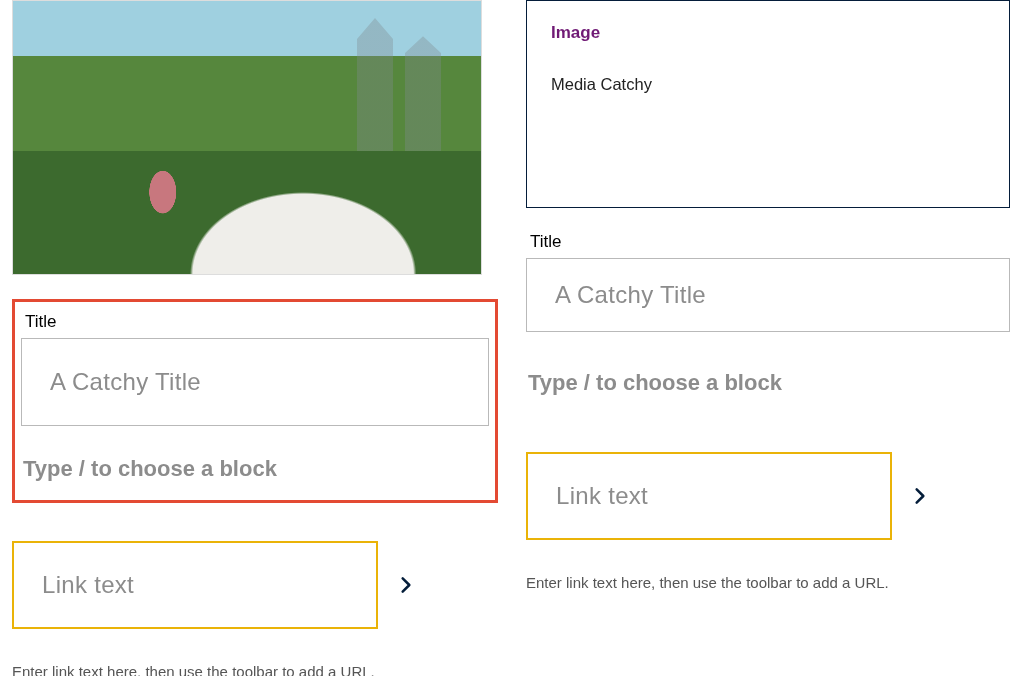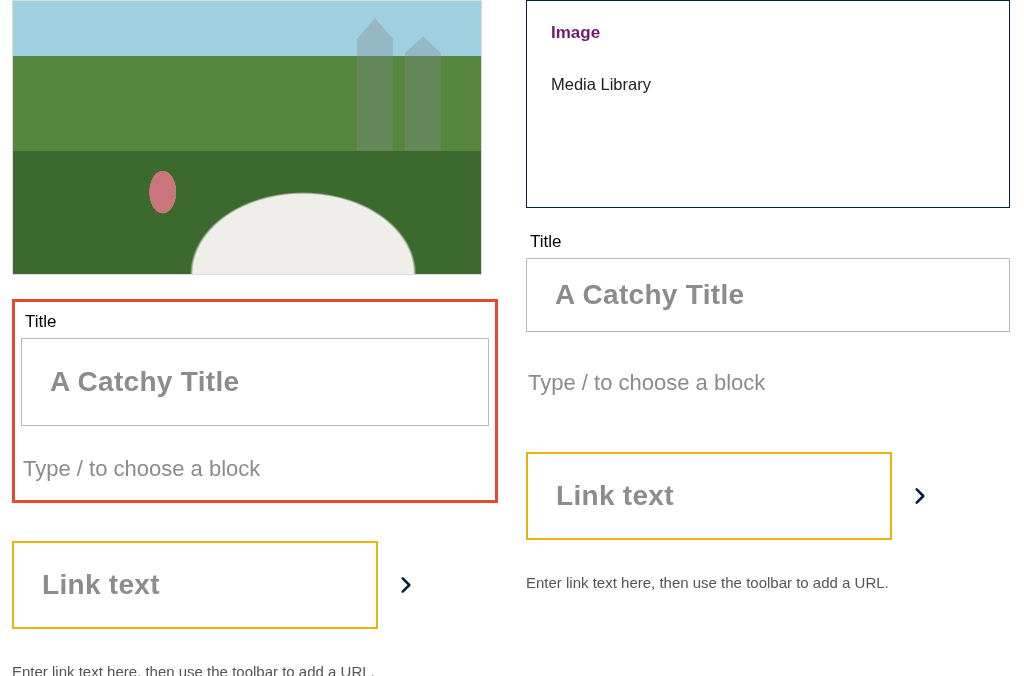--- a/index.html
+++ b/index.html
@@ -47,28 +47,28 @@
     }
     .title-input {
       border: 1px solid #b9b9b9;
       height: 88px;
       display: flex;
       align-items: center;
       padding: 0 28px;
     }
     .ph-text {
       color: #8c8c8c;
-      font-size: 28px;
-      font-weight: 700;
+      font-size: 24px;
+      font-weight: 400;
       letter-spacing: .3px;
     }
     .block-hint {
       color: #8c8c8c;
       font-size: 22px;
-      font-weight: 400;
+      font-weight: 700;
       margin: 30px 0 0 2px;
     }
     .title-block-right .block-hint { margin-top: 38px; }
 
     
     .img-block-panel {
       border: 1.5px solid #041d3a;
       padding: 22px 24px 46px 24px;
       min-height: 208px;
     }
@@ -127,21 +127,21 @@
         </svg>
     </span>
   </div>
   <div class="helper-text">Enter link text here, then use the toolbar to add a URL.</div>
 </div>
 
 <div class="col col-right">
   <div class="img-block-panel">
     <div class="img-block-heading">Image</div>
     <div class="img-block-options">
-      <div>Media Library</div>
+      <div>Media Catchy</div>
     </div>
   </div>
 
   <div class="title-block-right">
     <div class="label-title">Title</div>
     <div class="title-input" style="height:74px;">
       <span class="ph-text">A Catchy Title</span>
     </div>
     <div class="block-hint">Type / to choose a block</div>
   </div>

